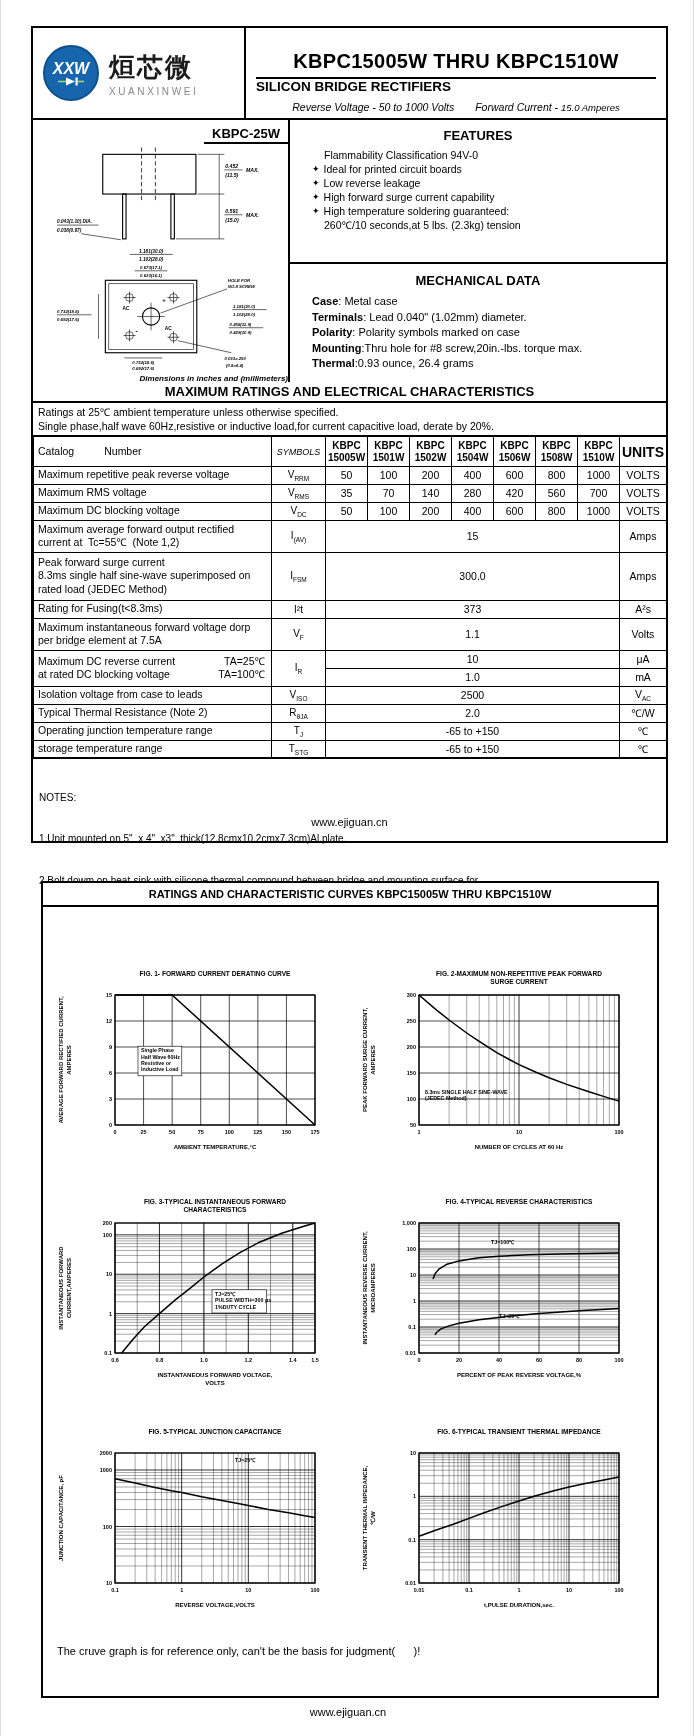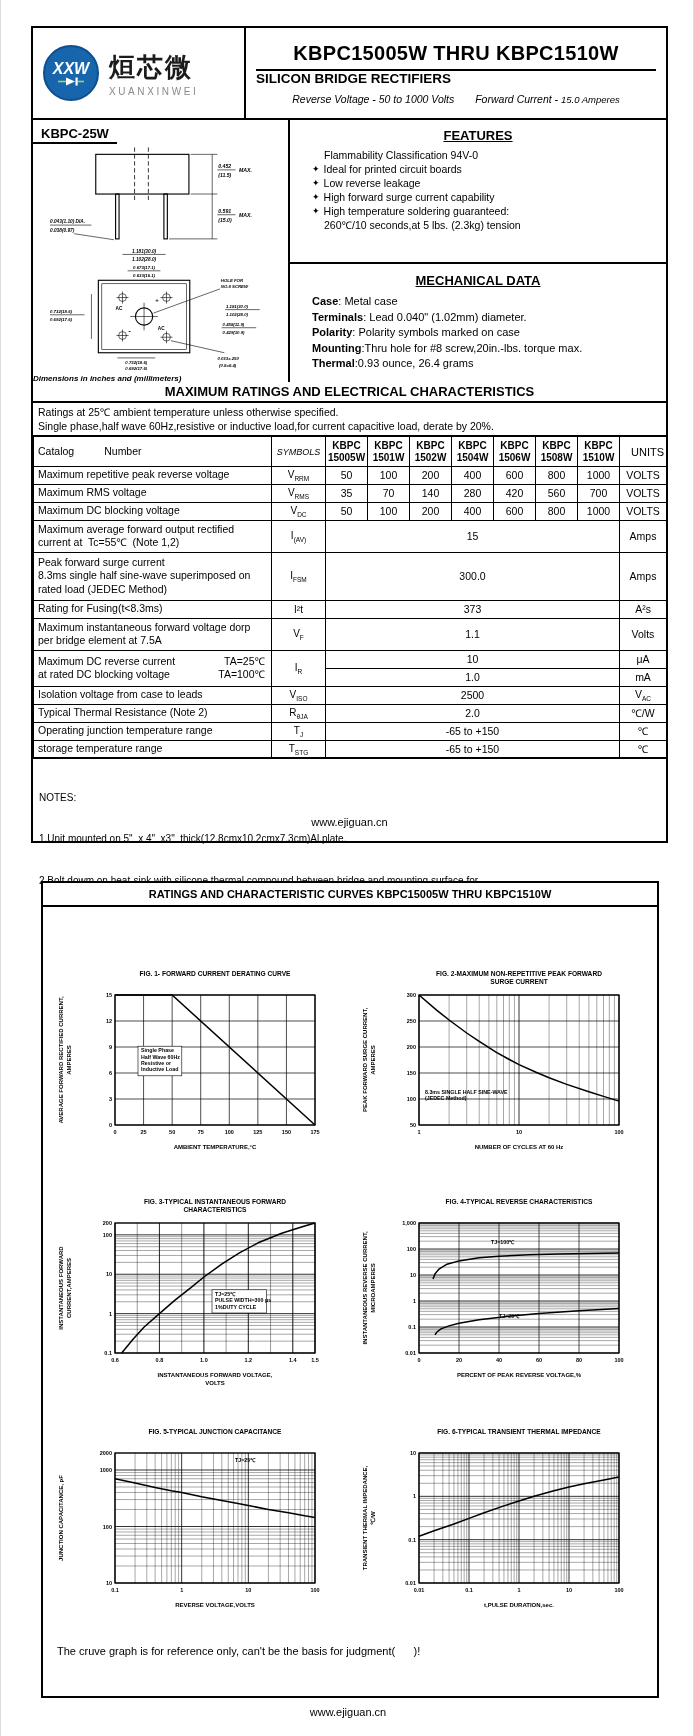--- a/index.html
+++ b/index.html
@@ -12,41 +12,41 @@
 
 
 .hdr{display:flex;height:92px;border-bottom:2px solid #000}
 .logo-cell{width:213px;border-right:2px solid #000;display:flex;align-items:center;padding-left:10px;gap:10px}
 .logo-circle{width:56px;height:56px;border-radius:50%;background:#1766ad;color:#fff;display:flex;flex-direction:column;
   align-items:center;justify-content:center;flex-shrink:0;border:2px solid #0e4f8d}
 .logo-mark{font-style:italic;font-weight:bold;font-size:16px;line-height:1}
 .logo-namebox{display:flex;flex-direction:column;align-items:flex-start}
 .cn{font-size:26px;font-weight:bold;letter-spacing:2px;color:#1b1b1b;font-family:"DejaVu Sans",sans-serif}
 .en{font-size:10px;color:#8a8a8a;letter-spacing:2.6px;margin-top:1px}
-.title-cell{flex:1;padding:14px 10px 0}
+.title-cell{flex:1;padding:22px 10px 0}
 .t1{font-size:20px;font-weight:bold;text-align:center;letter-spacing:.3px;padding-bottom:4px;border-bottom:2px solid #000}
 .t2{font-size:13.5px;font-weight:bold;margin-top:0}
 .t3{font-size:10.5px;font-style:italic;text-align:center;margin-top:7px}
 .t3 .sp{display:inline-block;width:18px}
 .t3 .amp{font-size:9.5px}
 
 
 .mid{display:flex;height:262px}
-.pkgcol{width:257px;border-right:2px solid #000;text-align:left;padding-top:4px;position:relative}
+.pkgcol{width:257px;border-right:2px solid #000;text-align:right;padding-top:4px;position:relative}
 .pkgname{display:inline-block;font-weight:bold;font-size:13px;border-bottom:2px solid #000;padding:0 8px 1px}
 .pkgcap{font-size:8px;font-style:italic;font-weight:bold;margin-top:0px}
 .pkgsvg text{fill:#000}
 .pkgsvg .dim{font-weight:bold;font-style:italic}
 .pkgsvg .term{font-weight:bold}
 .ln{fill:none;stroke:#000;stroke-width:1.3}
 .thin{fill:none;stroke:#000;stroke-width:0.7}
 .dash{stroke:#000;stroke-width:0.9;stroke-dasharray:5 3;fill:none}
 .rightcol{flex:1;display:flex;flex-direction:column}
 .features{height:144px;border-bottom:2px solid #000;padding-top:8px}
-.sechead{text-align:center;font-weight:bold;font-size:13px;text-decoration:underline;margin-bottom:6px}
+.sechead{text-align:center;font-weight:bold;font-size:13px;margin-bottom:6px}
 .flist{font-size:10.5px;line-height:1.33;padding-left:22px}
 .fl .blt{margin-right:4px;font-size:9px;vertical-align:1px}
 .fl.cont{padding-left:12px}
 .mech{padding-top:9px}
 .mlist{font-size:11px;line-height:1.42;padding-left:22px}
 
 
 .secbar{height:21px;border-bottom:2px solid #000;text-align:center;font-weight:bold;font-size:13px;line-height:19px}
 .conds{font-size:10.5px;line-height:1.3;padding:3px 5px 2px}
 table.rat{width:100%;border-collapse:collapse;table-layout:fixed;border-top:2px solid #000;border-bottom:2px solid #000}
@@ -54,21 +54,21 @@
 .rat tr{height:18px}
 .rat tr.hrow{height:30px}
 .rat tr.h2{height:32px}
 .rat tr.h3{height:48px}
 .rat .lbl{text-align:left;padding-left:4px;line-height:1.3}
 .rat .sym{text-align:center;font-size:10px}
 .rat .val{text-align:center}
 .rat .unit{text-align:center}
 .rat .symh{font-style:italic;font-size:9px;text-align:center}
 .rat .ph{font-size:10px;font-weight:bold;text-align:center;line-height:1.15;padding:1px 0}
-.rat .unith{font-weight:normal;text-align:right;font-size:11px}
+.rat .unith{font-weight:bold;text-align:right;font-size:14px}
 .rat sub{font-size:6.5px}
 .gap{margin-left:30px}
 .spread{display:flex;justify-content:space-between;padding-right:4px}
 .notes{font-size:10px;line-height:1.38;padding:4px 6px;white-space:pre-wrap}
 .pfoot{position:absolute;bottom:13px;left:0;width:100%;text-align:center;font-size:11px}
 
 
 .p2title{height:24px;border-bottom:2px solid #000;text-align:center;font-weight:bold;font-size:11px;line-height:22px}
 .fig{position:absolute;width:300px;height:220px}
 #fig1{left:10px;top:80px}   #fig2{left:314px;top:80px}

